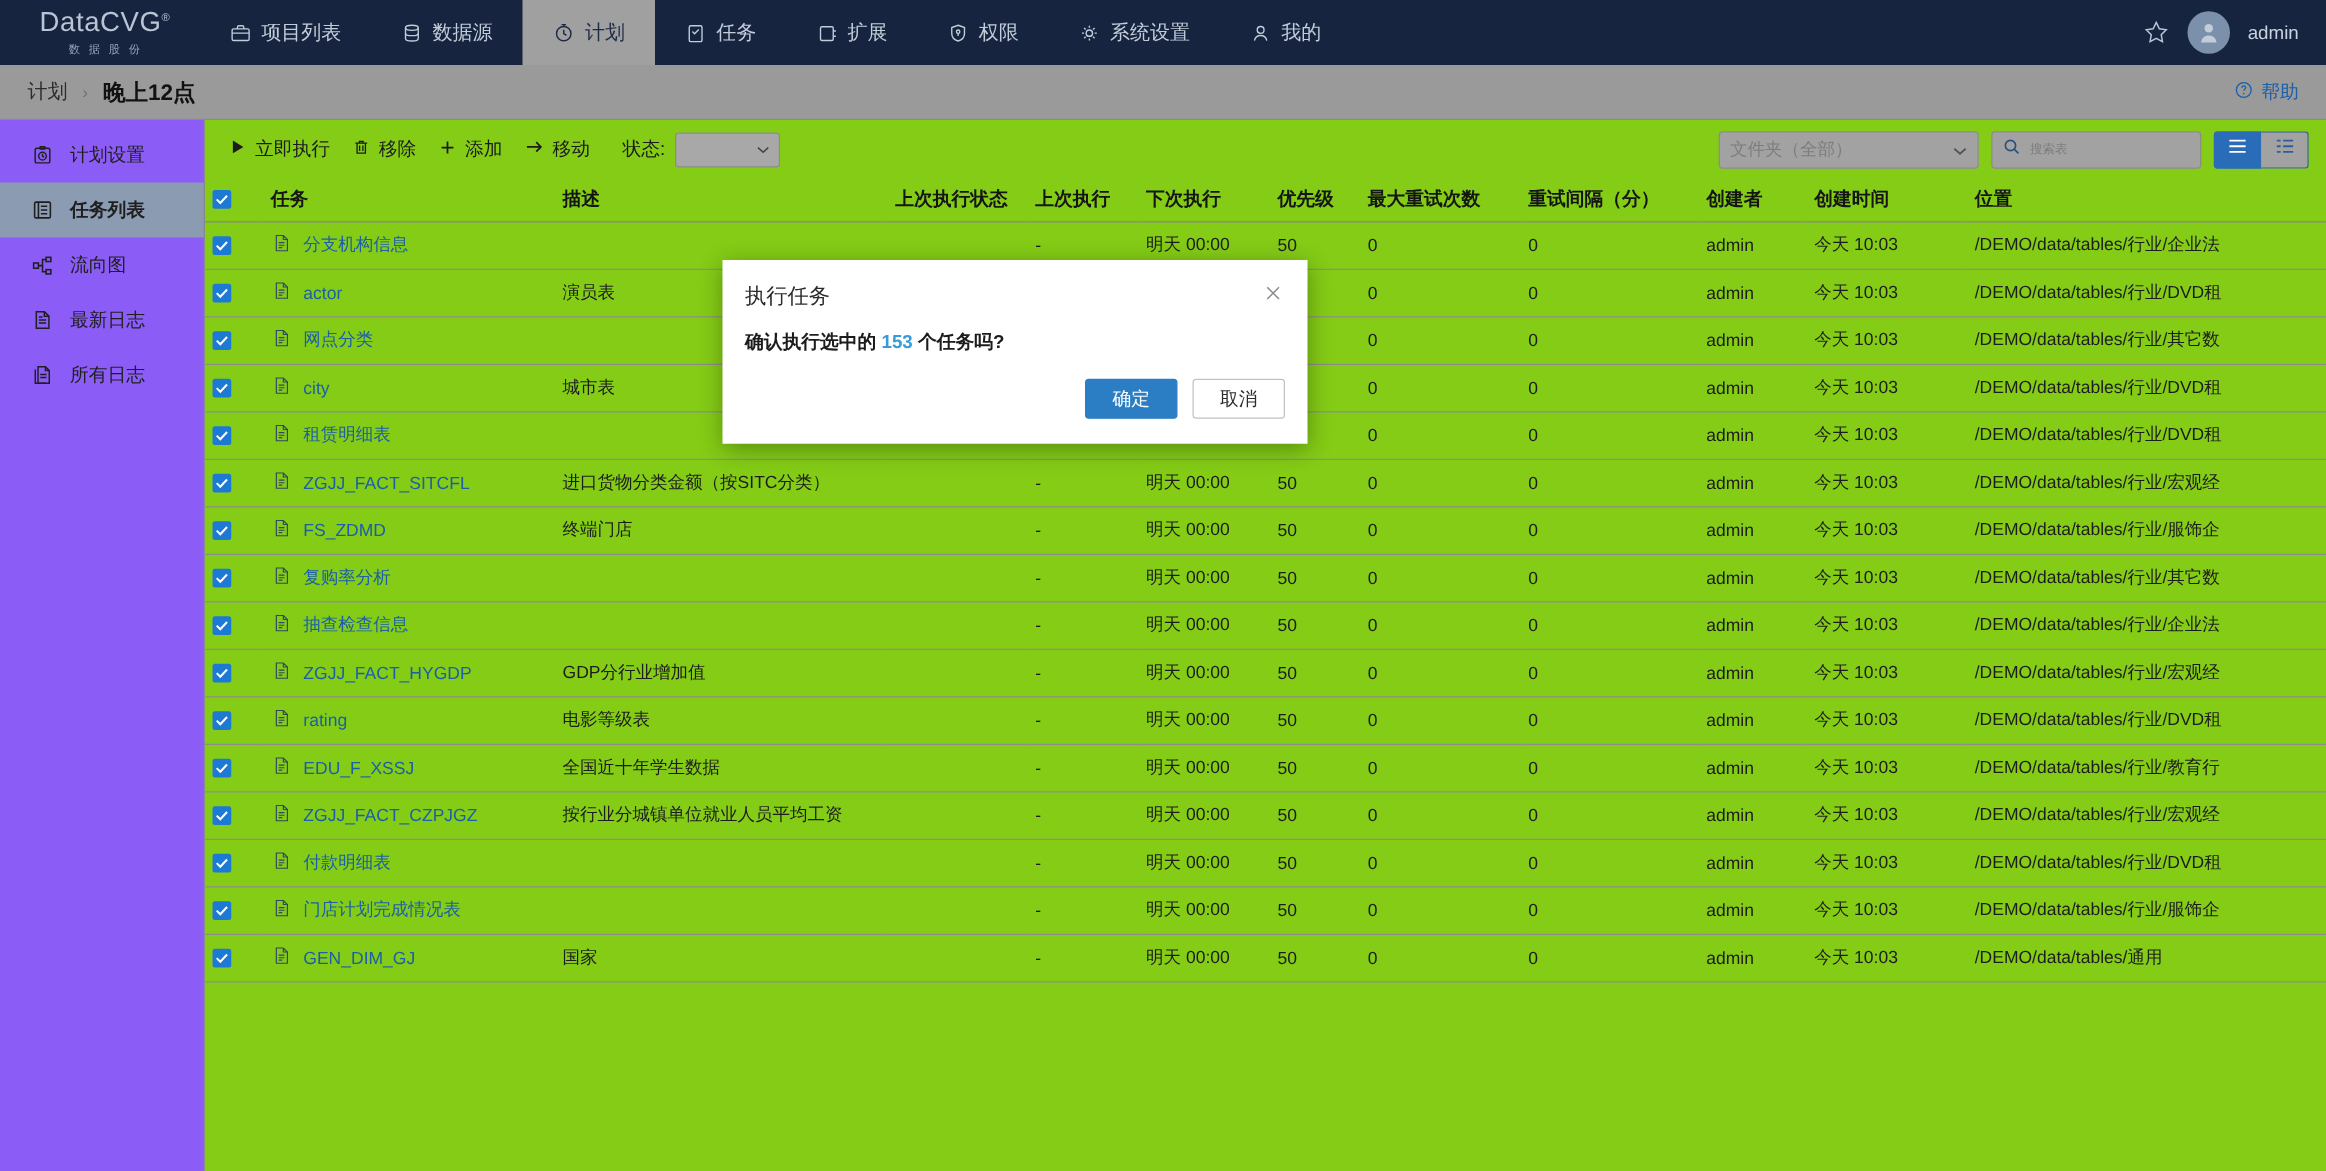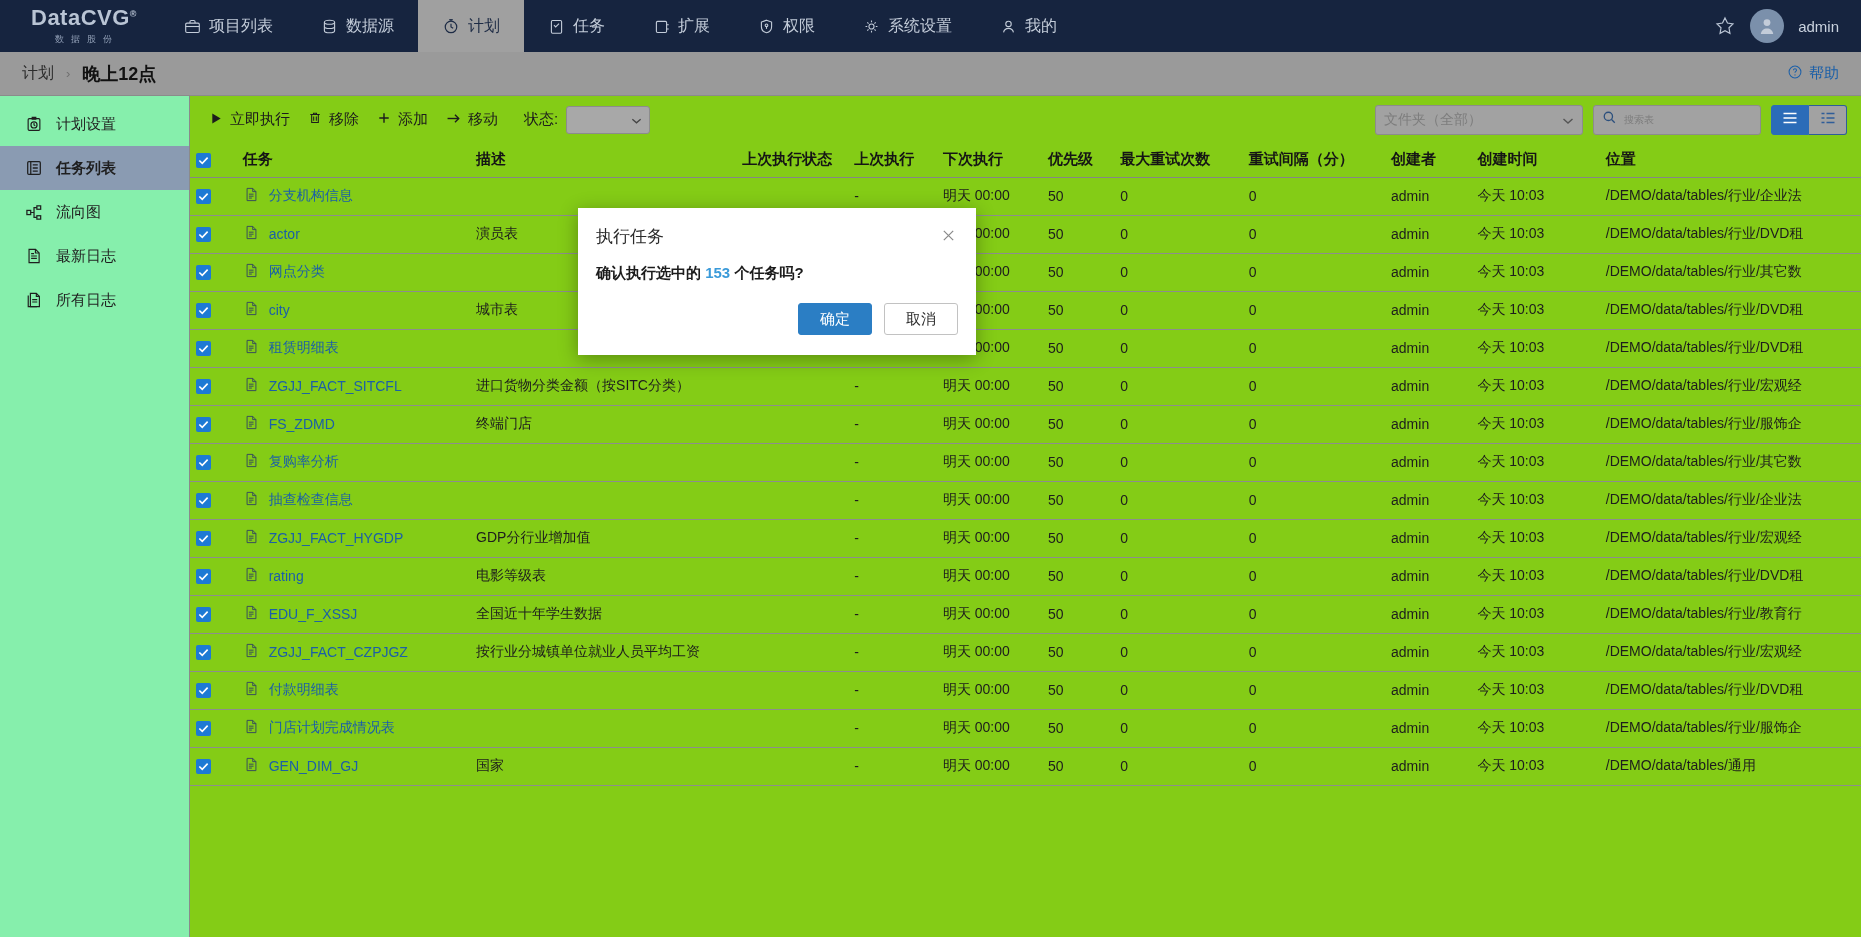--- a/index.html
+++ b/index.html
@@ -22,21 +22,21 @@
   .brand {
     width: 160px;
     display: flex;
     flex-direction: column;
     align-items: center;
     justify-content: center;
     padding-left: 8px;
   }
   .brand-main {
     font-size: 22px;
-    font-weight: bold;
+    font-weight: normal;
     color: #b9c4d4;
     letter-spacing: 0.5px;
     position: relative;
     line-height: 1;
   }
   .brand-main sup { font-size: 9px; vertical-align: super; }
   .brand-sub {
     font-size: 9px;
     color: #93a1b8;
     letter-spacing: 7px;
@@ -92,22 +92,22 @@
   .help-link {
     margin-left: auto;
     display: flex; align-items: center; gap: 6px;
     color: #1b5fa8; font-size: 15px; cursor: pointer;
   }
 
   
   .body-wrap { display: flex; height: calc(937px - 52px - 44px); }
 
   .sidebar {
-    width: 190px;
-    background: #86efac;
+    width: 164px;
+    background: #8b5cf6;
     border-right: 1px solid #8a8a8a;
     flex: none;
     padding-top: 6px;
   }
   .side-item {
     display: flex;
     align-items: center;
     gap: 12px;
     height: 44px;
     padding-left: 24px;
@@ -245,21 +245,21 @@
 
   
   .modal-backdrop {
     position: absolute;
     inset: 0;
     z-index: 40;
   }
   .modal {
     position: absolute;
     left: 578px; top: 208px;
-    width: 398px;
+    width: 468px;
     background: #fff;
     box-shadow: 0 4px 18px rgba(0,0,0,0.32);
     z-index: 50;
   }
   .modal-head {
     padding: 17px 18px 6px 18px;
     display: flex; align-items: flex-start;
   }
   .modal-title { font-size: 17px; color: #2b2b2b; }
   .modal-close {

